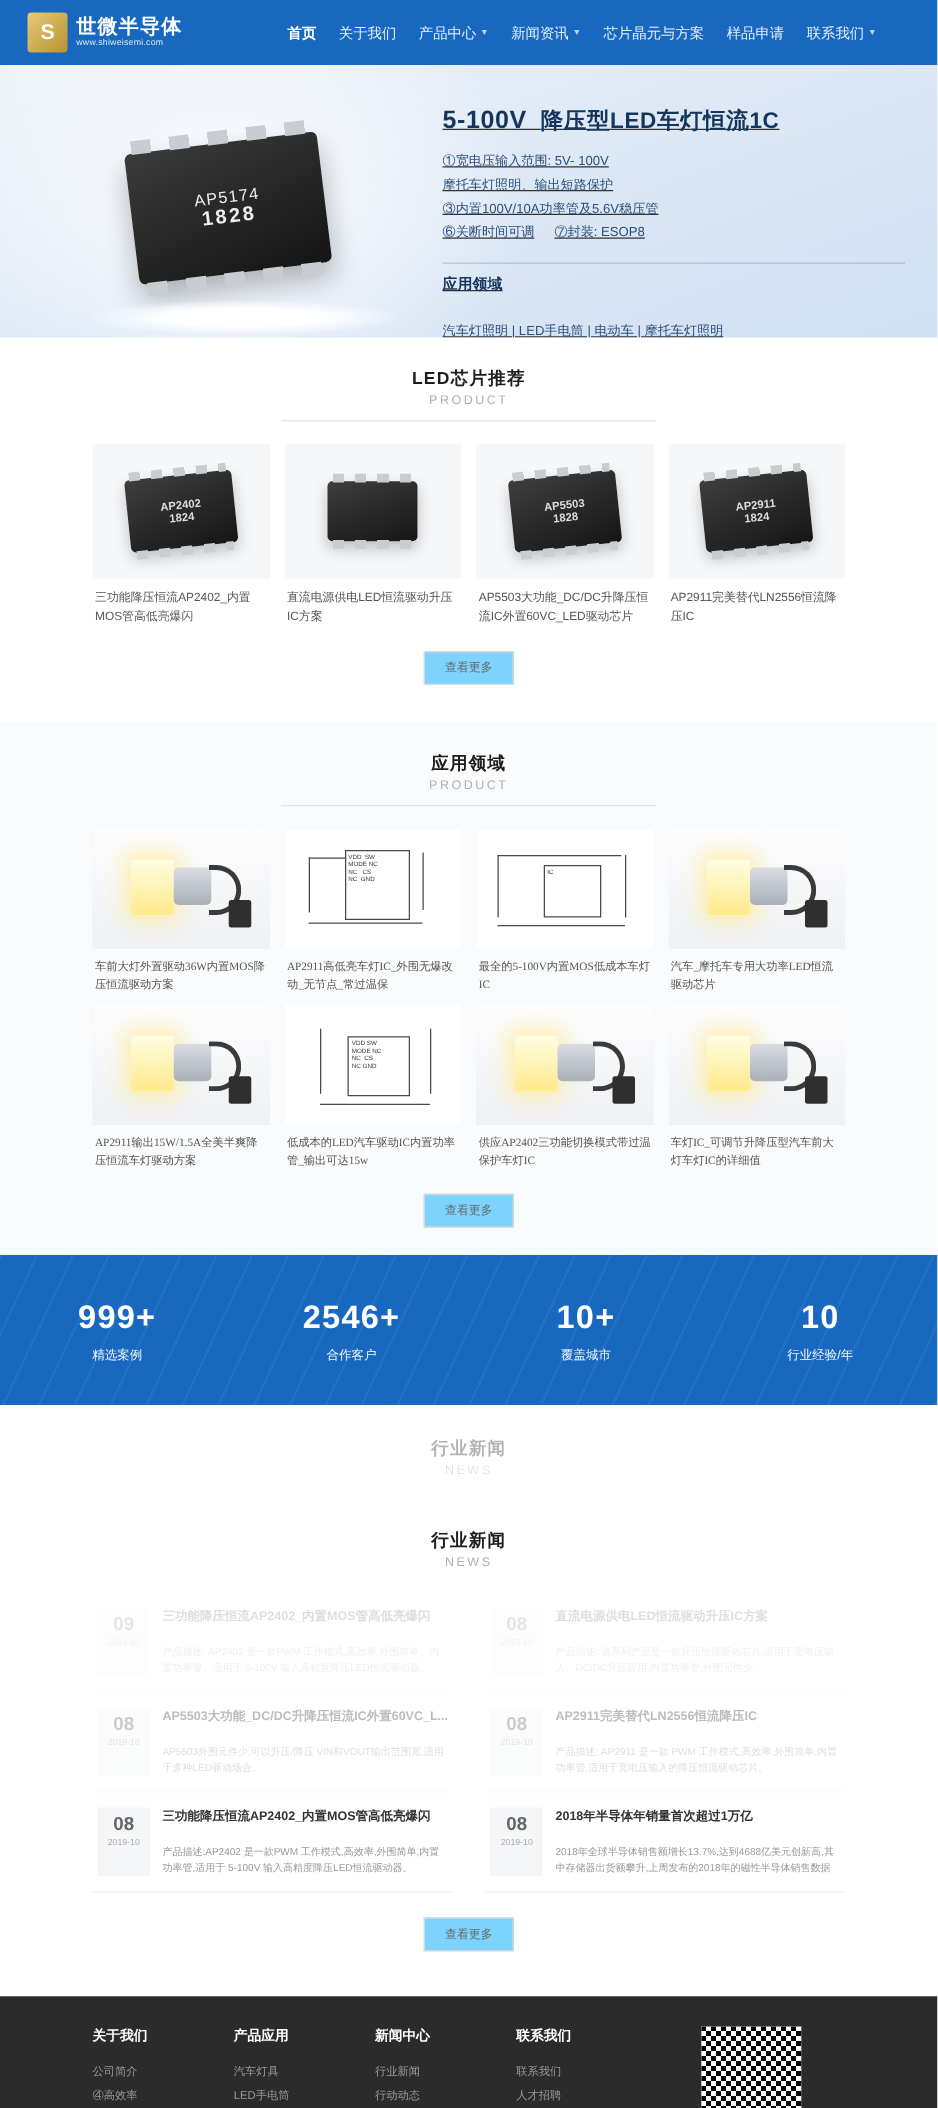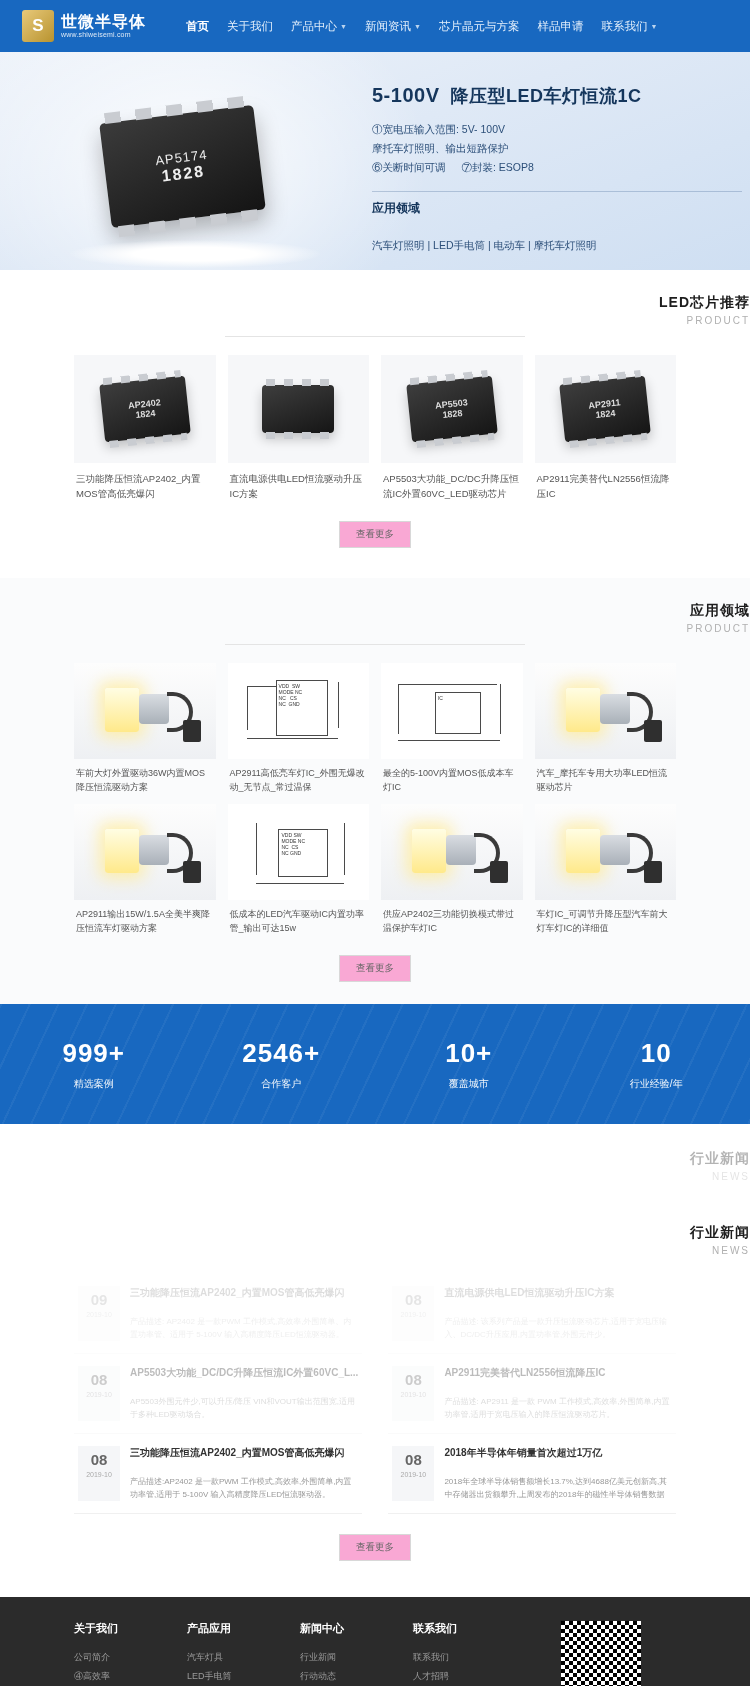--- a/index.html
+++ b/index.html
@@ -30,21 +30,21 @@
   }
   .logo-text { color: #fff; line-height: 1.05; }
   .logo-cn { font-size: 16px; font-weight: bold; letter-spacing: 1px; }
   .logo-en { font-size: 7px; opacity: .85; letter-spacing: .2px; }
 
   .nav { display: flex; align-items: center; margin-left: 40px; gap: 18px; }
   .nav-item {
     color: #e3effb; font-size: 11.5px; cursor: pointer;
     display: flex; align-items: center; gap: 3px; white-space: nowrap;
   }
-  .nav-item.active { color: #fff; font-weight: bold; }
+  .nav-item.active { color: #fff; font-weight: bold; margin-left: 44px; }
   .caret { font-size: 7px; opacity: .8; }
 
   
   .hero {
     height: 218px;
     position: relative;
     background: linear-gradient(160deg,#eef3fa 0%, #dfe9f6 45%, #cfdff2 100%);
     overflow: hidden;
   }
   .hero-glow {
@@ -68,35 +68,35 @@
     content: ""; position: absolute; left: 6px; right: 6px; height: 11px;
     background: repeating-linear-gradient(to right,#c9ccd1 0 16px, transparent 16px 31px);
   }
   .hero-chip:before { top: -10px; }
   .hero-chip:after { bottom: -10px; }
   .hero-pedestal {
     position: absolute; left: 70px; bottom: 2px; width: 250px; height: 28px;
     background: radial-gradient(ellipse at center, #ffffff 35%, rgba(255,255,255,0) 72%);
     border-radius: 50%;
   }
-  .hero-copy { position: absolute; left: 372px; top: 32px; width: 370px; }
+  .hero-copy { position: absolute; left: 354px; top: 32px; width: 370px; text-decoration: underline; }
   .hero-title { font-size: 18px; color: #15365c; font-weight: bold; letter-spacing: .5px; }
   .hero-title .big { font-size: 20px; }
   .hero-list { margin-top: 12px; }
   .hero-list .row { display: flex; gap: 16px; font-size: 10.5px; color: #2c4f79; line-height: 19px; }
   .hero-list .row span { white-space: nowrap; }
   .hero-sub {
     margin-top: 14px; border-top: 1px solid rgba(40,80,130,.25); padding-top: 8px;
   }
   .hero-sub-title { font-size: 12px; font-weight: bold; color: #15365c; }
   .hero-sub-items { font-size: 10.5px; color: #2c4f79; margin-top: 22px; }
 
   
   .section { padding: 24px 0 10px; }
-  .sec-head { text-align: right; margin-bottom: 18px; position: relative; }
+  .sec-head { text-align: center; margin-bottom: 18px; position: relative; }
   .sec-title { font-size: 14px; font-weight: bold; color: #1d1d1d; letter-spacing: 1px; }
   .sec-sub { font-size: 10px; color: #b0b0b0; letter-spacing: 2px; margin-top: 3px; }
   .sec-rule {
     width: 300px; height: 1px; background: #e4e4e4; margin: 10px auto 0;
   }
 
   .grid-4 {
     display: grid; grid-template-columns: repeat(4, 1fr);
     gap: 12px; padding: 0 74px;
   }
@@ -120,21 +120,21 @@
   .chip-sm:before { top: -6px; }
   .chip-sm:after { bottom: -6px; }
   .chip-sm.plain { transform: rotate(0deg); width: 72px; height: 48px; }
   .card-cap {
     font-size: 9.5px; color: #555; line-height: 15px; padding: 8px 2px 0;
   }
 
   .more-wrap { text-align: center; padding: 20px 0 6px; }
   .btn-more {
     display: inline-block; font-size: 9.5px; color: #666;
-    border: 1px solid #d8d8d8; background: #f9a8d4;
+    border: 1px solid #d8d8d8; background: #7dd3fc;
     padding: 6px 16px; cursor: pointer;
   }
 
   
   .app-section { background: #fafbfc; padding: 24px 0 16px; margin-top: 14px; }
   .grid-app {
     display: grid; grid-template-columns: repeat(4, 1fr);
     gap: 10px 12px; padding: 0 74px;
   }
   .app-img {
@@ -167,21 +167,21 @@
   }
   .schem {
     width: 100%; height: 100%; background: #fff; position: relative;
   }
   .schem .ln { position: absolute; background: #4a4a4a; }
   .schem .box {
     position: absolute; border: 1px solid #4a4a4a; background: #fff;
     font-size: 5px; color: #333; padding: 2px;
     line-height: 6px;
   }
-  .app-cap { font-size: 9px; color: #555; line-height: 14px; padding: 7px 2px 0; }
+  .app-cap { font-size: 9px; color: #555; line-height: 14px; padding: 7px 2px 0; font-family: Liberation Serif, serif; }
 
   
   .stats {
     background: #1868c0; height: 120px;
     display: grid; grid-template-columns: repeat(4,1fr);
     align-items: center; text-align: center; color: #fff;
     position: relative; overflow: hidden;
   }
   .stats:after {
     content: ""; position: absolute; inset: 0;
@@ -289,20 +289,23 @@
         &nbsp;<span>降压型LED车灯恒流1C</span>
       </div>
       <div class="hero-list">
         <div class="row">
           <span>①宽电压输入范围: 5V- 100V</span>
         </div>
         <div class="row">
           <span>摩托车灯照明、输出短路保护</span>
         </div>
         <div class="row">
+          <span>③内置100V/10A功率管及5.6V稳压管</span>
+        </div>
+        <div class="row">
           <span>⑥关断时间可调</span>
           <span>⑦封装: ESOP8</span>
         </div>
       </div>
       <div class="hero-sub">
         <div class="hero-sub-title">应用领域</div>
         <div class="hero-sub-items">汽车灯照明 | LED手电筒 | 电动车 | 摩托车灯照明</div>
       </div>
     </div>
   </div>

